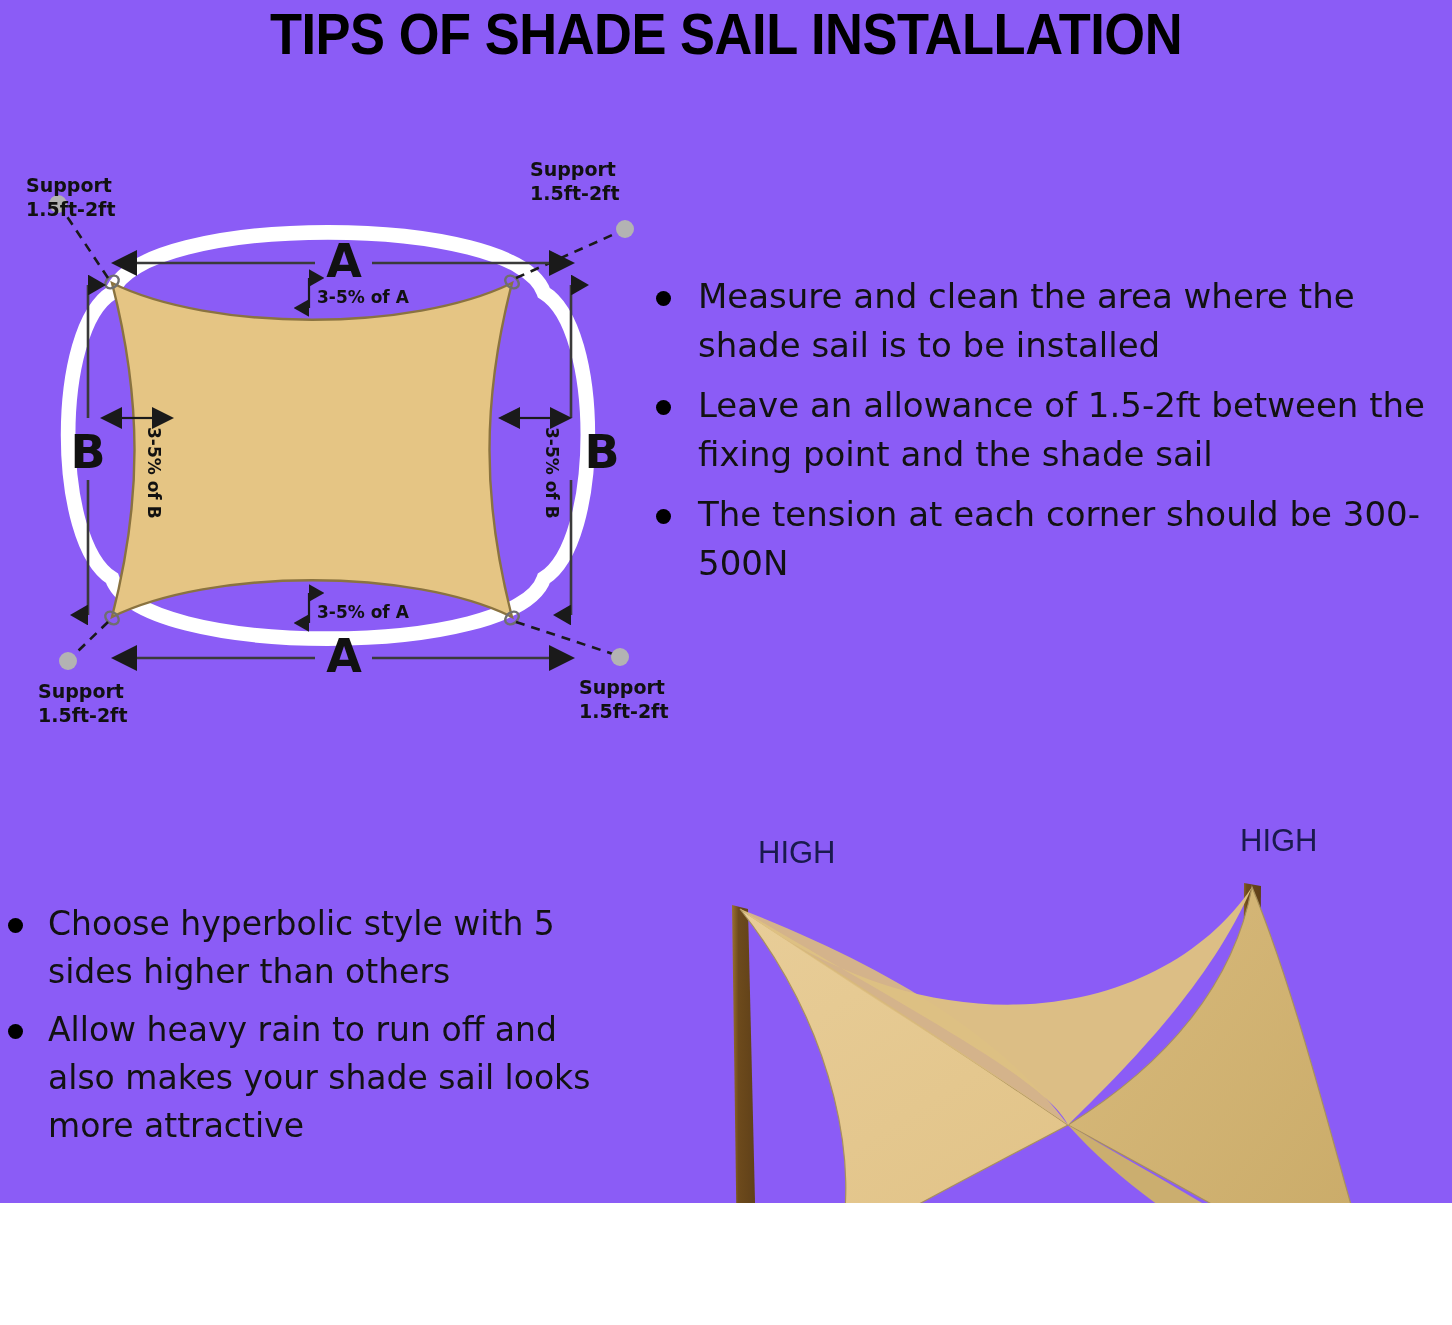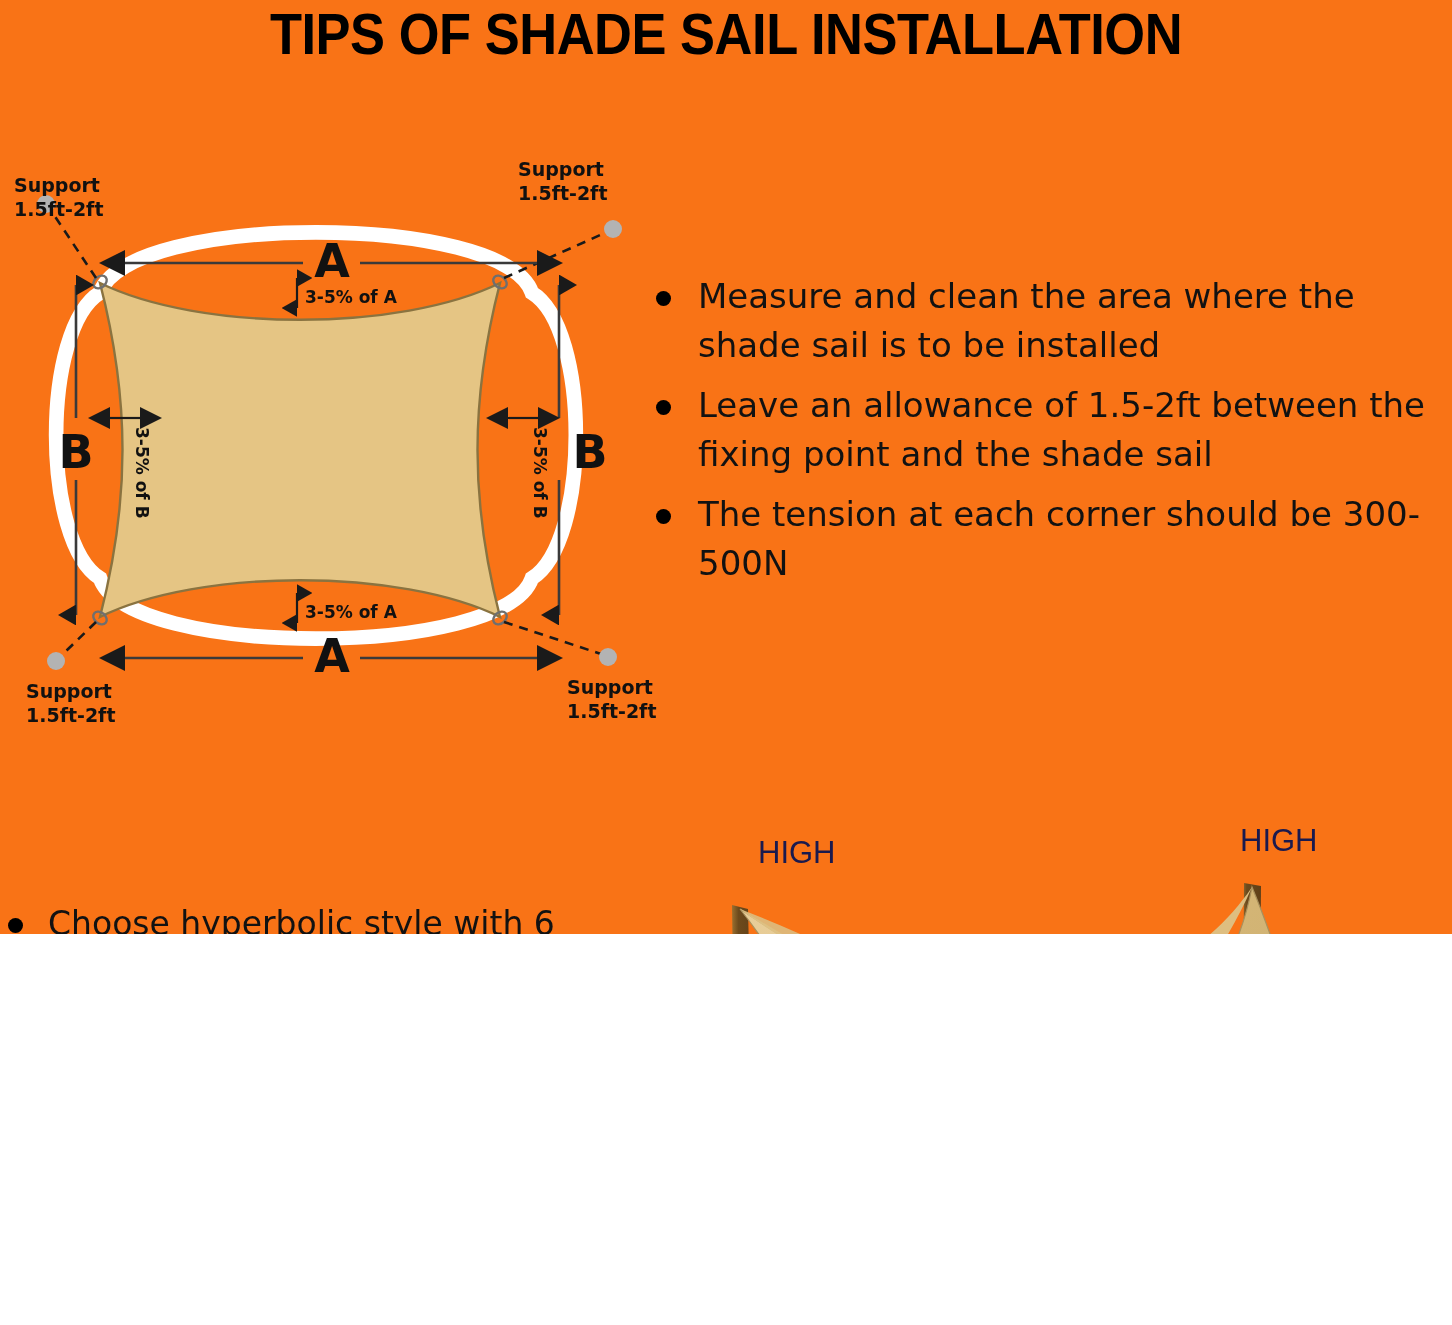--- a/index.html
+++ b/index.html
@@ -6,22 +6,22 @@
     margin: 0;
     padding: 0;
     background: #ffffff;
   }
   body {
     font-family: "DejaVu Sans", sans-serif;
   }
   #page {
     position: relative;
     width: 1452px;
-    height: 934px;
-    background: #f97316;
+    height: 1203px;
+    background: #8b5cf6;
     overflow: hidden;
   }
 
   
   #title {
     position: absolute;
     left: 0;
     top: 0;
     width: 1452px;
     height: 68px;
@@ -129,21 +129,21 @@
     fill: #1a1a4e;
   }
 </style>
 </head>
 <body>
 
 <div id="page">
 
   <div id="title">TIPS OF SHADE SAIL INSTALLATION</div>
 
-  <div id="rect-diagram" style="top:150px;">
+  <div id="rect-diagram" style="top:150px;padding-left:12px;">
     <svg width="660" height="600" viewBox="0 0 660 600" xmlns="http://www.w3.org/2000/svg">
       <defs>
         <marker id="arrL" markerWidth="12" markerHeight="12" refX="10" refY="5" orient="auto">
           <path d="M10,0 L10,10 L0,5 z" fill="#1a1a1a"></path>
         </marker>
         <marker id="arrR" markerWidth="12" markerHeight="12" refX="2" refY="5" orient="auto">
           <path d="M2,0 L2,10 L12,5 z" fill="#1a1a1a"></path>
         </marker>
         <marker id="arrSm" markerWidth="8" markerHeight="8" refX="4" refY="7" orient="auto">
           <path d="M0,7 L8,7 L4,0 z" fill="#1a1a1a"></path>
@@ -224,21 +224,22 @@
     </svg>
   </div>
 
   <ul class="bullets" id="bullets-top">
     <li>Measure and clean the area where the shade sail is to be installed</li>
     <li>Leave an allowance of 1.5-2ft between the fixing point and the shade sail</li>
     <li>The tension at each corner should be 300-500N</li>
   </ul>
 
   <ul class="bullets" id="bullets-bottom">
-    <li>Choose hyperbolic style with 6 sides higher than others</li>
+    <li>Choose hyperbolic style with 5 sides higher than others</li>
+    <li>Allow heavy rain to run off and also makes your shade sail looks more attractive</li>
   </ul>
 
   <div id="hyper-diagram">
     <svg width="804" height="535" viewBox="0 0 804 535" xmlns="http://www.w3.org/2000/svg">
       <defs>
         <linearGradient id="postGrad" x1="0" y1="0" x2="1" y2="0">
           <stop offset="0%" stop-color="#9a7030"></stop>
           <stop offset="25%" stop-color="#6d4a1c"></stop>
           <stop offset="100%" stop-color="#5e3f18"></stop>
         </linearGradient>

